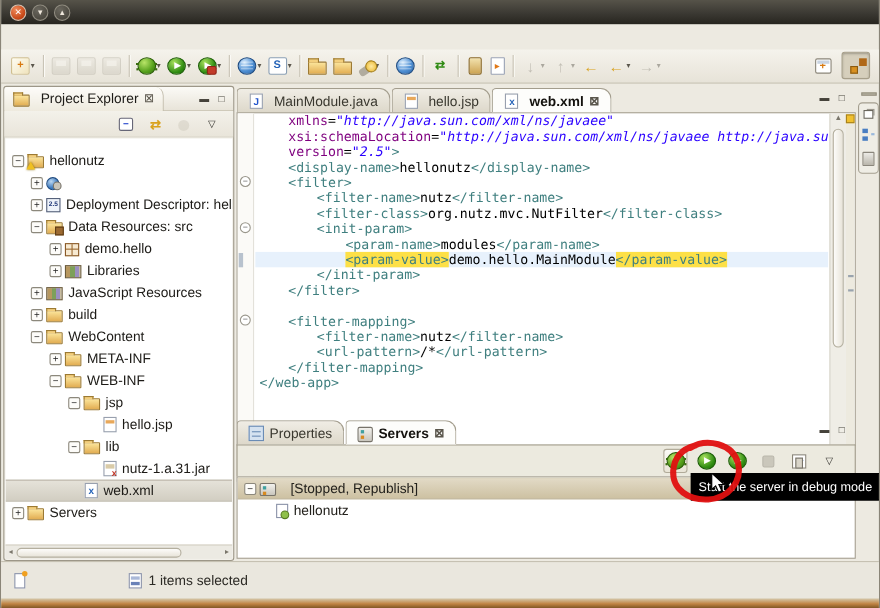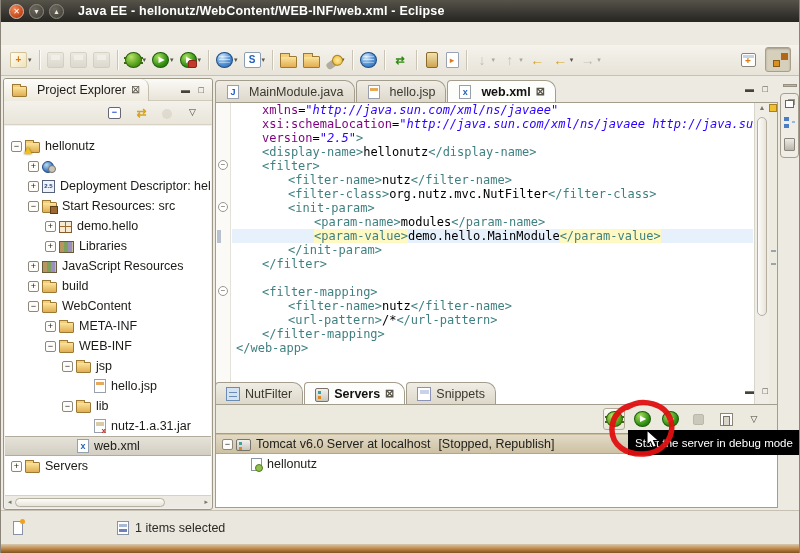--- a/index.html
+++ b/index.html
@@ -137,21 +137,21 @@
           color:#555; font-size:8px; line-height:8px; text-align:center;}
   .code{ position:absolute; left:16px; top:0; right:24px; bottom:13px; overflow:hidden; padding-top:6px;
          font-family:"DejaVu Sans Mono", monospace; font-size:12px; line-height:14px; white-space:pre;}
   .cline{ height:14px; }
   .cline:first-child{ margin-top:-6px; }
   .cline.current{ background:#e7f1fc; }
   .seg-tag{ color:#3f7f7f; }
   .seg-attr{ color:#7f007f; }
   .seg-val{ color:#2a00ff; font-style:italic; }
   .seg-txt{ color:#000; }
-  .seg-tagh{ color:#3f7f7f; background:#fef9c3; }
+  .seg-tagh{ color:#3f7f7f; background:#fde047; }
   .vscroll{ position:absolute; right:8px; top:0; bottom:13px; width:15px; background:#efede6; border-left:1px solid #d8d5cb;}
   .vthumb{ position:absolute; left:2px; right:2px; top:14px; height:62%; background:linear-gradient(90deg,#fdfcfa,#e8e4d9); border:1px solid #b4af9f; border-radius:6px;}
   .varrow{ position:absolute; left:0; right:0; text-align:center; font-size:7px; color:#7a766b;}
   .overview{ position:absolute; right:0; top:0; bottom:0; width:8px; background:#edeadf;}
   .ov-top{ position:absolute; right:0px; top:1px; width:8px; height:8px; background:#f0c030; border:1px solid #a8821e;}
   .ov-mark{ position:absolute; right:1px; width:5px; height:2px; background:#9aa4ae;}
   .ehscroll{ position:absolute; left:16px; right:24px; bottom:0; height:13px; background:#eceae3; border-top:1px solid #d5d1c5; display:flex; align-items:center;}
   .modebar{ position:absolute; left:0; bottom:-19px; right:0; height:20px; background:#e9e6dc; border:1px solid #a39d8d; border-top:none; display:flex; align-items:stretch; padding-left:2px;}
   .mtab{ font-size:12px; color:#3a382f; padding:2px 9px; border:1px solid #a39d8d; border-top:none; background:#ddd8ca; border-radius:0 0 4px 4px;}
   .mtab.active{ background:#fdfdfb; color:#14120e;}
@@ -209,21 +209,20 @@
 </style>
 </head>
 <body>
 
 <div class="window">
 
   <div class="titlebar">
     <span class="wbtn close">✕</span>
     <span class="wbtn">▾</span>
     <span class="wbtn">▴</span>
-    <span class="wtitle">Java EE - hellonutz/WebContent/WEB-INF/web.xml - Eclipse</span>
   </div>
 
 
   <div class="toolbar" id="toolbar">
       <span class="tbtn">
         <span class="ic i-new-wizard">
           <i>+</i>
         </span>
         <span class="ddarrow">▾</span>
       </span>
@@ -379,21 +378,21 @@
         <div class="trow" style="padding-left: 23px;">
           <span class="expander">+</span>
           <span class="fic f-descriptor">
             <i>2.5</i>
           </span>
           <span>Deployment Descriptor: hellonutz</span>
         </div>
         <div class="trow" style="padding-left: 23px;">
           <span class="expander">−</span>
           <span class="fic f-src-folder"></span>
-          <span>Start Resources: src</span>
+          <span>Data Resources: src</span>
         </div>
         <div class="trow" style="padding-left: 40px;">
           <span class="expander">+</span>
           <span class="fic f-package"></span>
           <span>demo.hello</span>
         </div>
         <div class="trow" style="padding-left: 40px;">
           <span class="expander">+</span>
           <span class="fic f-library"></span>
           <span>Libraries</span>
@@ -511,31 +510,27 @@
           <span class="mtab">Design</span>
           <span class="mtab active">Source</span>
         </div>
     </div>
   </div>
 
   <div class="panel bottompanel" style="background:transparent;border:none;">
     <div class="btabs" id="btabs">
         <span class="etab">
           <span class="ic i-properties" style="width: 14px; height: 14px;"></span>
-          <span>NutFilter</span>
+          <span>Properties</span>
         </span>
         <span class="etab active">
           <span class="ic i-servers" style="width: 14px; height: 14px;"></span>
           <span>Servers</span>
           <span class="closeg">⊠</span>
         </span>
-        <span class="etab">
-          <span class="ic i-snippets" style="width: 14px; height: 14px;"></span>
-          <span>Snippets</span>
-        </span>
       </div>
     <span class="minmax" style="position:absolute;right:2px;top:6px;">▬ □</span>
     <div class="stoolbar" id="stoolbar">
         <span class="sbtn hover">
           <span class="ic i-debug-server bugic"></span>
         </span>
         <span class="sbtn">
           <span class="ic i-start-server greenic">
             <i>▶</i>
           </span>
@@ -556,21 +551,20 @@
         <span class="sbtn">
           <span class="ic i-servers-view-menu">
             <i>▽</i>
           </span>
         </span>
       </div>
     <div class="bp-content">
       <div class="srow head">
         <span class="expander">−</span>
         <span class="fic f-server"></span>
-        <span>Tomcat v6.0 Server at localhost</span>
         <span class="status">[Stopped, Republish]</span>
       </div>
       <div class="srow" style="padding-left:34px">
         <span class="fic f-module"></span>
         <span>hellonutz</span>
       </div>
     </div>
   </div>
 
   <div class="rightstrip">

